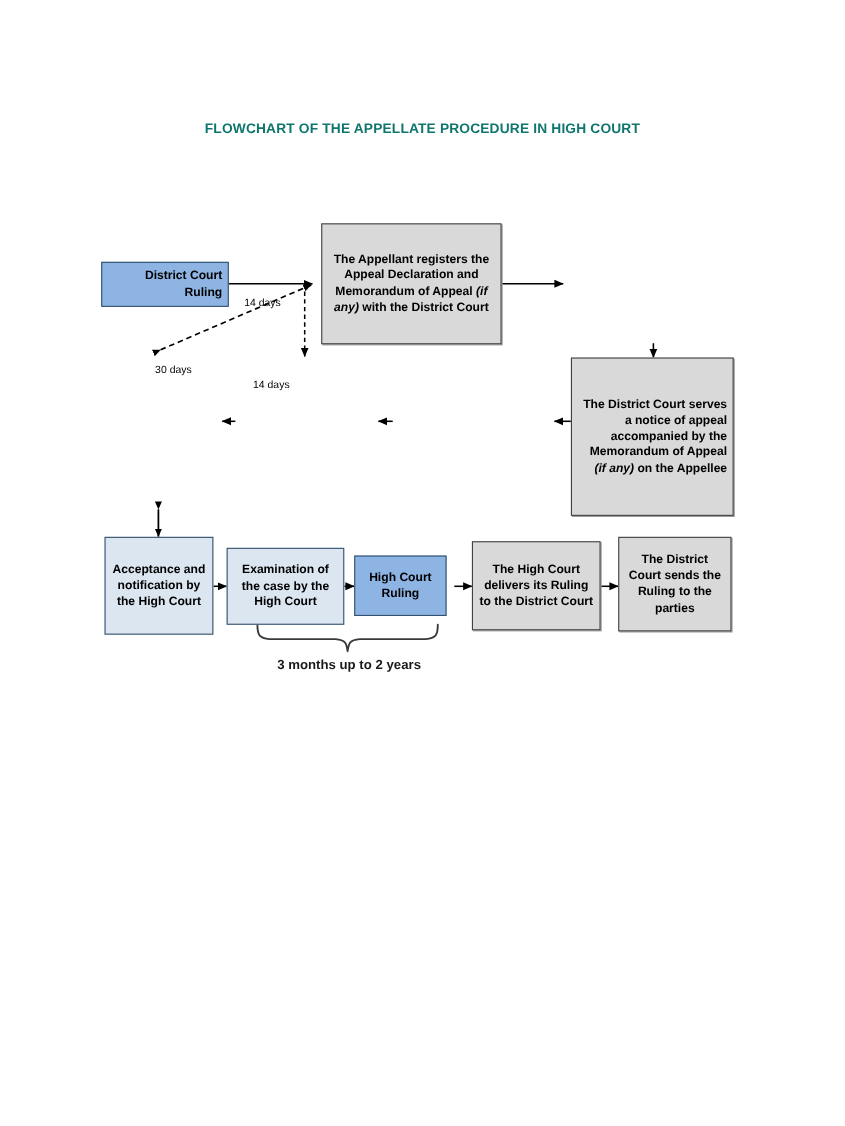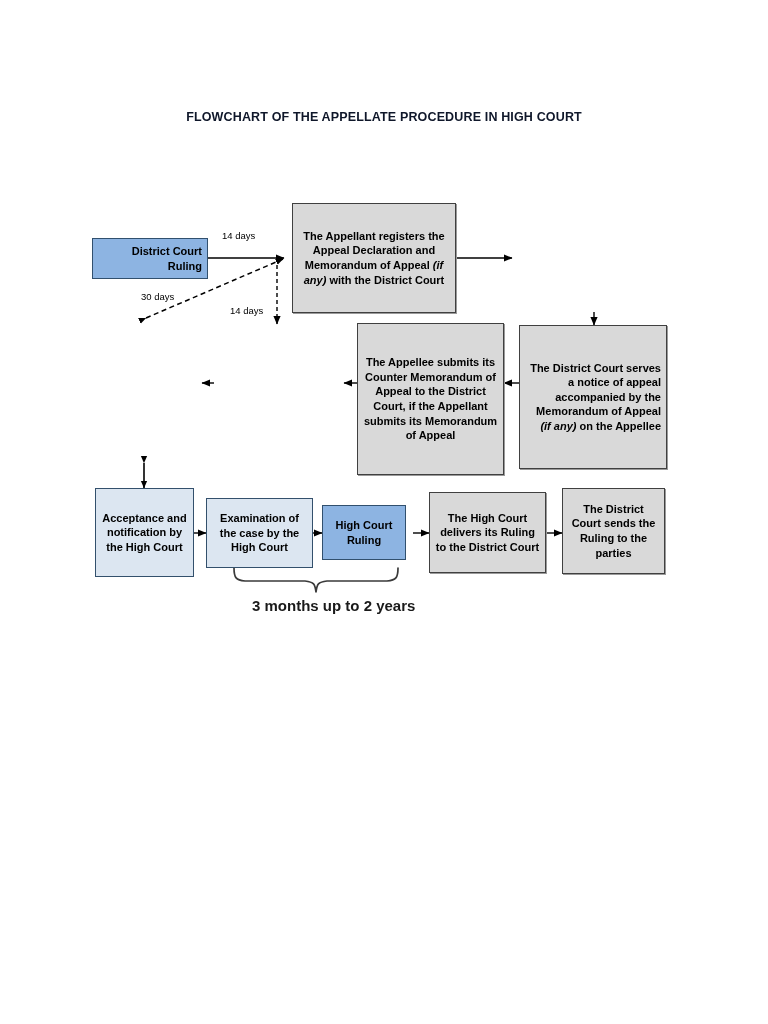--- a/index.html
+++ b/index.html
@@ -32,21 +32,21 @@
 
   .title {
     position: absolute;
     left: 0;
     top: 110px;
     width: 768px;
     text-align: center;
     font-size: 12.5px;
     font-weight: bold;
     letter-spacing: 0.15px;
-    color: #0f172a;
+    color: #0f766e;
   }
 
   .node {
     position: absolute;
     box-sizing: border-box;
     border: 1px solid #0f172a;
     display: flex;
     align-items: center;
     justify-content: center;
     text-align: center;
@@ -62,24 +62,25 @@
 
   .node .txt { display: block; width: 100%; }
   .node i { font-style: italic; }
 
   .edge-label {
     position: absolute;
     font-size: 9.5px;
     font-weight: normal;
     color: #000000;
     white-space: nowrap;
+    margin-top: 40px;
   }
   .brace-label {
     position: absolute;
-    font-size: 15px;
+    font-size: 12px;
     font-weight: bold;
     color: #1a1a1a;
     white-space: nowrap;
   }
 </style>
 </head>
 <body>
 
 <div id="canvas">
 
@@ -134,23 +135,20 @@
     <span class="txt">District Court Ruling</span>
   </div>
 
   <div class="node gray" style="left:292px; top:203px; width:164px; height:110px;">
     <span class="txt">The Appellant registers the Appeal Declaration and Memorandum of Appeal <i>(if any)</i> with the District Court</span>
   </div>
 
 
 
 
-  <div class="node gray" style="left:357px; top:323px; width:147px; height:152px;">
-    <span class="txt">The Appellee submits its Counter Memorandum of Appeal to the District Court, if the Appellant submits its Memorandum of Appeal</span>
-  </div>
 
   <div class="node gray" style="left:519px; top:325px; width:148px; height:144px;text-align:right;">
     <span class="txt">The District Court serves a notice of appeal accompanied by the Memorandum of Appeal <i>(if any)</i> on the Appellee</span>
   </div>
 
   <div class="node lblue" style="left:206px; top:498px; width:107px; height:70px;">
     <span class="txt">Examination of the case by the High Court</span>
   </div>
 
   <div class="node lblue" style="left:95px; top:488px; width:99px; height:89px;">

